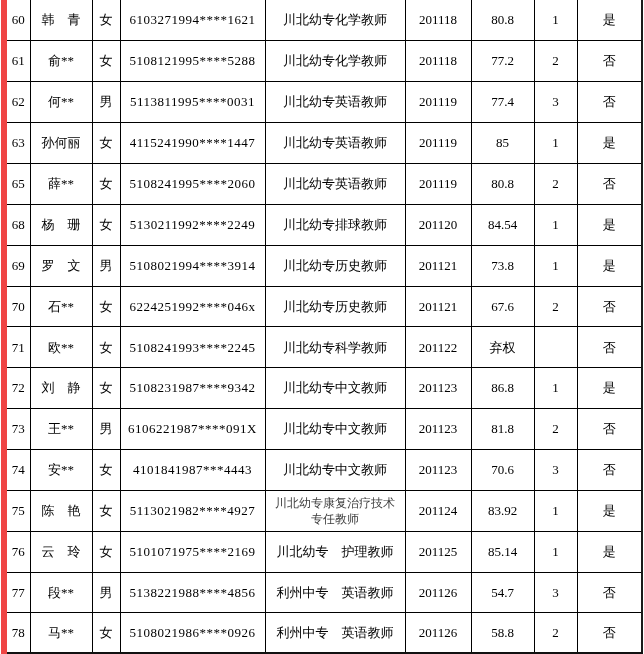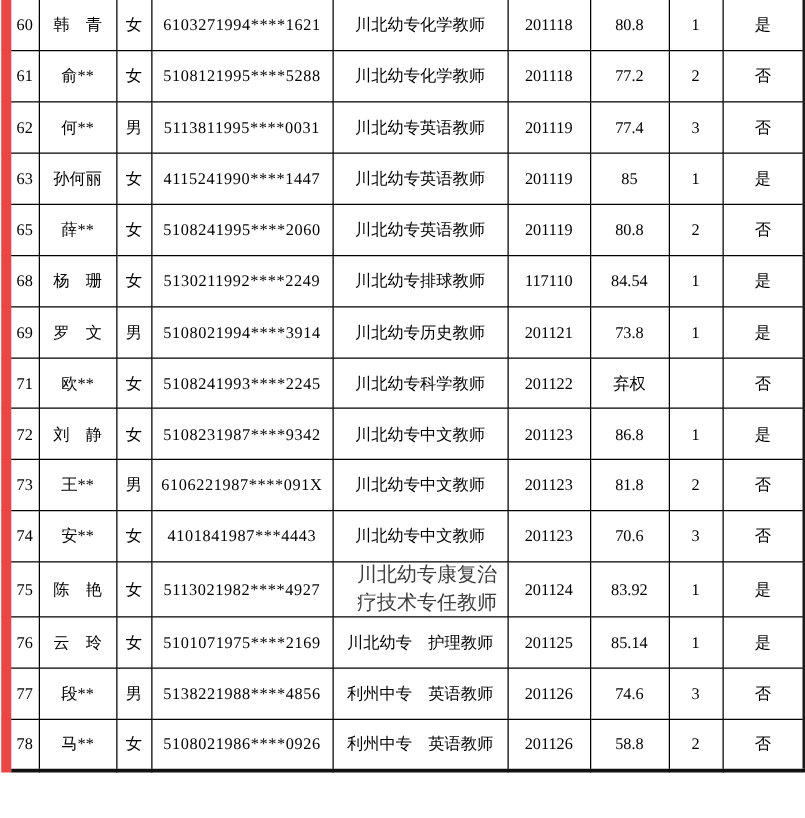--- a/index.html
+++ b/index.html
@@ -16,21 +16,21 @@
     height: 654px;
     background: #ffffff;
     font-family: "Liberation Serif", "DejaVu Serif", serif;
     color: #000000;
   }
   table.results {
     border-collapse: collapse;
     table-layout: fixed;
     width: 640px;
     margin-left: 1px;
-    border-left: 8px solid #ef4444;
+    border-left: 6px solid #ef4444;
     border-right: 2px solid #1a1a1a;
     border-bottom: 3px solid #111111;
     border-top: none;
   }
   table.results td {
     border: 1px solid #000000;
     text-align: center;
     vertical-align: middle;
     font-size: 13px;
     line-height: 1.2;
@@ -46,25 +46,24 @@
   }
   td.cell-id {
     letter-spacing: 0.5px;
     font-size: 13px;
     white-space: nowrap;
   }
   td.cell-position {
     font-size: 13px;
   }
   td.cell-position.pos-small {
-    font-size: 16px;
+    font-size: 12px;
     color: #3d3d3d;
     line-height: 1.35;
     padding: 0 8px;
-    text-align: right;
   }
   td.cell-no, td.cell-rank {
     font-size: 13px;
   }
 </style>
 </head>
 <body>
 
 <div class="sheet">
   <table class="results">
@@ -134,35 +133,46 @@
     <td class="cell-score">80.8</td>
     <td class="cell-rank">2</td>
     <td class="cell-hired">否</td>
   </tr>
         <tr>
     <td class="cell-no">68</td>
     <td class="cell-name">杨　珊</td>
     <td class="cell-gender">女</td>
     <td class="cell-id">5130211992****2249</td>
     <td class="cell-position">川北幼专排球教师</td>
-    <td class="cell-code">117110</td>
+    <td class="cell-code">201120</td>
     <td class="cell-score">84.54</td>
     <td class="cell-rank">1</td>
     <td class="cell-hired">是</td>
   </tr>
         <tr>
     <td class="cell-no">69</td>
     <td class="cell-name">罗　文</td>
     <td class="cell-gender">男</td>
     <td class="cell-id">5108021994****3914</td>
     <td class="cell-position">川北幼专历史教师</td>
     <td class="cell-code">201121</td>
     <td class="cell-score">73.8</td>
     <td class="cell-rank">1</td>
     <td class="cell-hired">是</td>
+  </tr>
+        <tr>
+    <td class="cell-no">70</td>
+    <td class="cell-name">石**</td>
+    <td class="cell-gender">女</td>
+    <td class="cell-id">6224251992****046x</td>
+    <td class="cell-position">川北幼专历史教师</td>
+    <td class="cell-code">201121</td>
+    <td class="cell-score">67.6</td>
+    <td class="cell-rank">2</td>
+    <td class="cell-hired">否</td>
   </tr>
         <tr>
     <td class="cell-no">71</td>
     <td class="cell-name">欧**</td>
     <td class="cell-gender">女</td>
     <td class="cell-id">5108241993****2245</td>
     <td class="cell-position">川北幼专科学教师</td>
     <td class="cell-code">201122</td>
     <td class="cell-score">弃权</td>
     <td class="cell-rank"></td>
@@ -223,21 +233,21 @@
     <td class="cell-rank">1</td>
     <td class="cell-hired">是</td>
   </tr>
         <tr>
     <td class="cell-no">77</td>
     <td class="cell-name">段**</td>
     <td class="cell-gender">男</td>
     <td class="cell-id">5138221988****4856</td>
     <td class="cell-position">利州中专　英语教师</td>
     <td class="cell-code">201126</td>
-    <td class="cell-score">74.6</td>
+    <td class="cell-score">54.7</td>
     <td class="cell-rank">3</td>
     <td class="cell-hired">否</td>
   </tr>
         <tr>
     <td class="cell-no">78</td>
     <td class="cell-name">马**</td>
     <td class="cell-gender">女</td>
     <td class="cell-id">5108021986****0926</td>
     <td class="cell-position">利州中专　英语教师</td>
     <td class="cell-code">201126</td>

